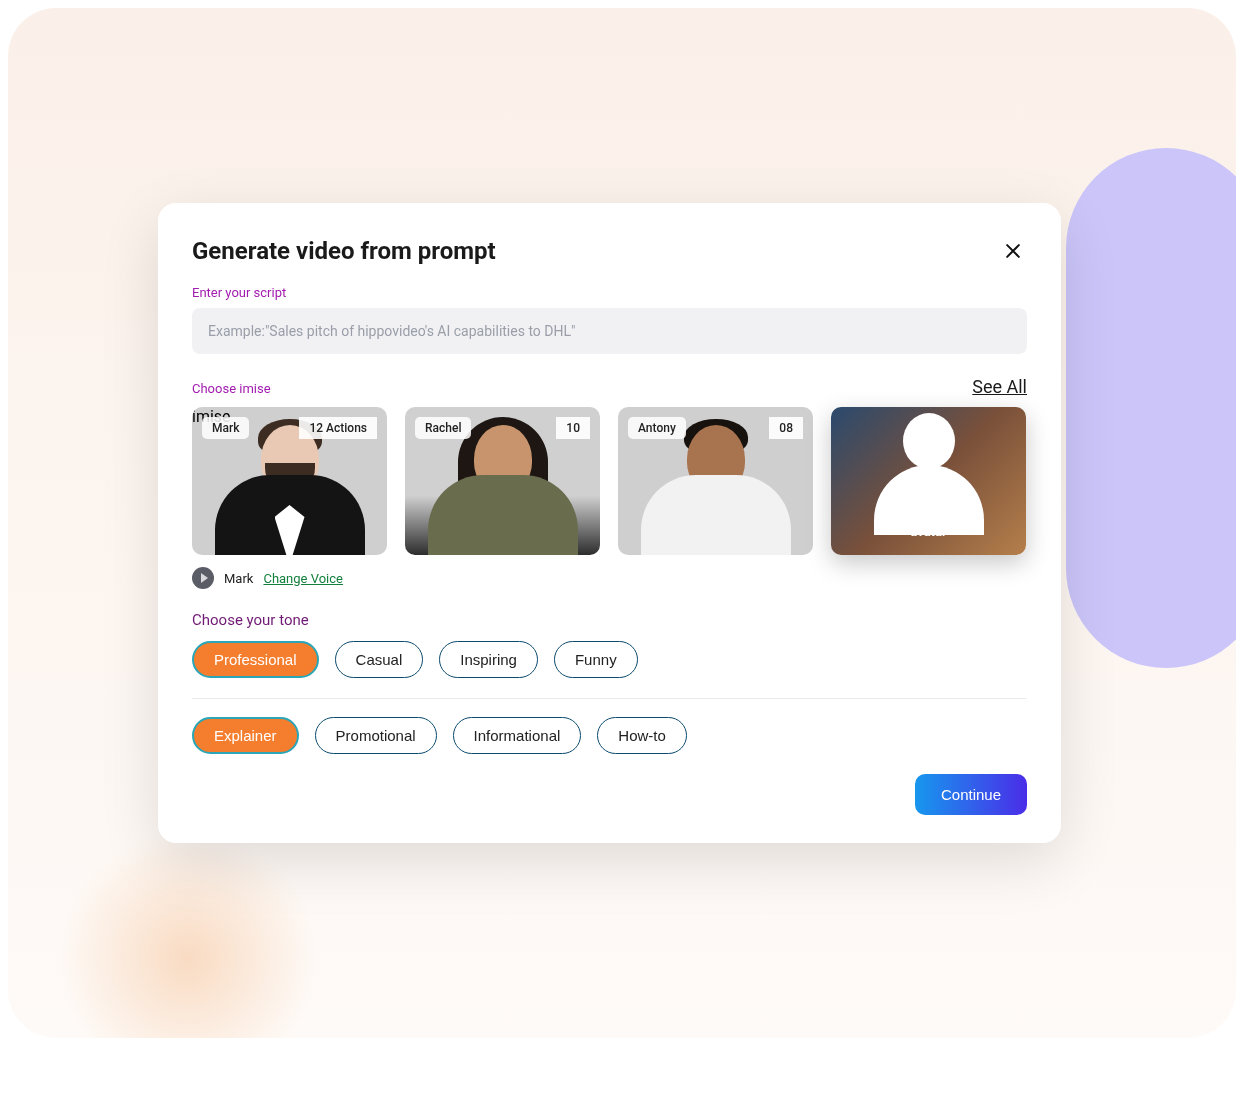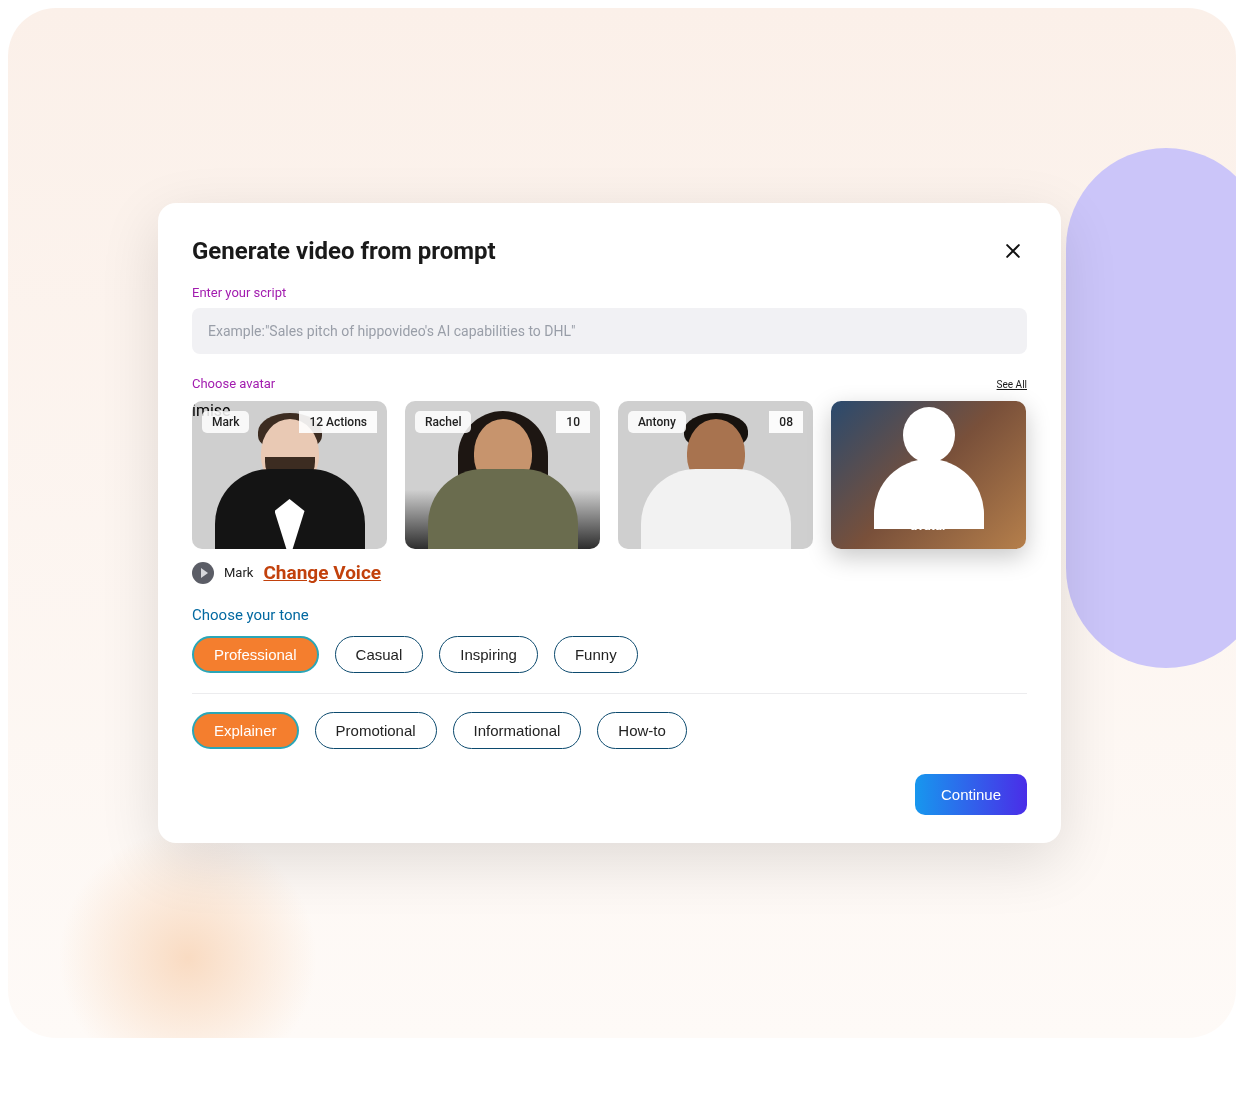--- a/index.html
+++ b/index.html
@@ -85,21 +85,21 @@
       color: #999ea8;
       font-size: 14px;
       line-height: 46px;
       margin-bottom: 22px;
     }
     .avatar-header {
       display: flex; justify-content: space-between; align-items: baseline;
       margin-bottom: 10px;
     }
     .see-all {
-      font-size: 10px;
+      font-size: 18px;
       color: #1a1a1a;
       text-decoration: underline;
       cursor: pointer;
     }
     .avatar-row {
       display: flex;
       gap: 18px;
       margin-bottom: 12px;
     }
     .avatar-card {
@@ -174,23 +174,23 @@
     .voice-row {
       display:flex; align-items:center; gap:10px; margin-bottom:22px;
     }
     .play-btn {
       width:22px; height:22px; border-radius:50%; background:#5b5d66;
       display:flex; align-items:center; justify-content:center; cursor:pointer;
       border:none;
     }
     .play-btn::after { content:""; border-left:7px solid #d7d8dc; border-top:5px solid transparent; border-bottom:5px solid transparent; margin-left:2px; }
     .voice-name { font-size:13px; color:#222; }
-    .change-voice { font-size:19px; color:#c2410c; text-decoration:underline; cursor:pointer;font-weight:bold; }
+    .change-voice { font-size:13px; color:#15803d; text-decoration:underline; cursor:pointer; }
     .pill-row { display:flex; gap:16px; flex-wrap:wrap; margin-bottom:20px; }
-    .pill-label { font-size:15px; color:#0369a1; margin-bottom:12px; }
+    .pill-label { font-size:15px; color:#701a75; margin-bottom:12px; }
     .pill {
       padding: 8px 20px;
       border-radius: 999px;
       border:1px solid #0c4a6e;
       background:#fff;
       font-size:15px;
       color:#222;
       cursor:pointer;
     }
     .pill.active {
@@ -225,21 +225,21 @@
         <svg viewBox="0 0 24 24">
             <path d="M5 5 L19 19 M19 5 L5 19" stroke="#111" stroke-width="2.4" stroke-linecap="round"></path>
           </svg>
       </button>
     </div>
 
     <div class="section-label">Enter your script</div>
     <div class="script-input">Example:"Sales pitch of hippovideo's AI capabilities to DHL"</div>
 
     <div class="avatar-header">
-      <div class="section-label" style="margin-bottom:0">Choose avatar</div>
+      <div class="section-label" style="margin-bottom:0">Choose imise</div>
       <span class="see-all">See All</span>
     </div>
 
     <div class="avatar-row">
 
       <div class="avatar-card">
 imise        <div class="avatar-photo">
             <div class="person mark">
           <div class="hair"></div>
               <div class="head"></div>

